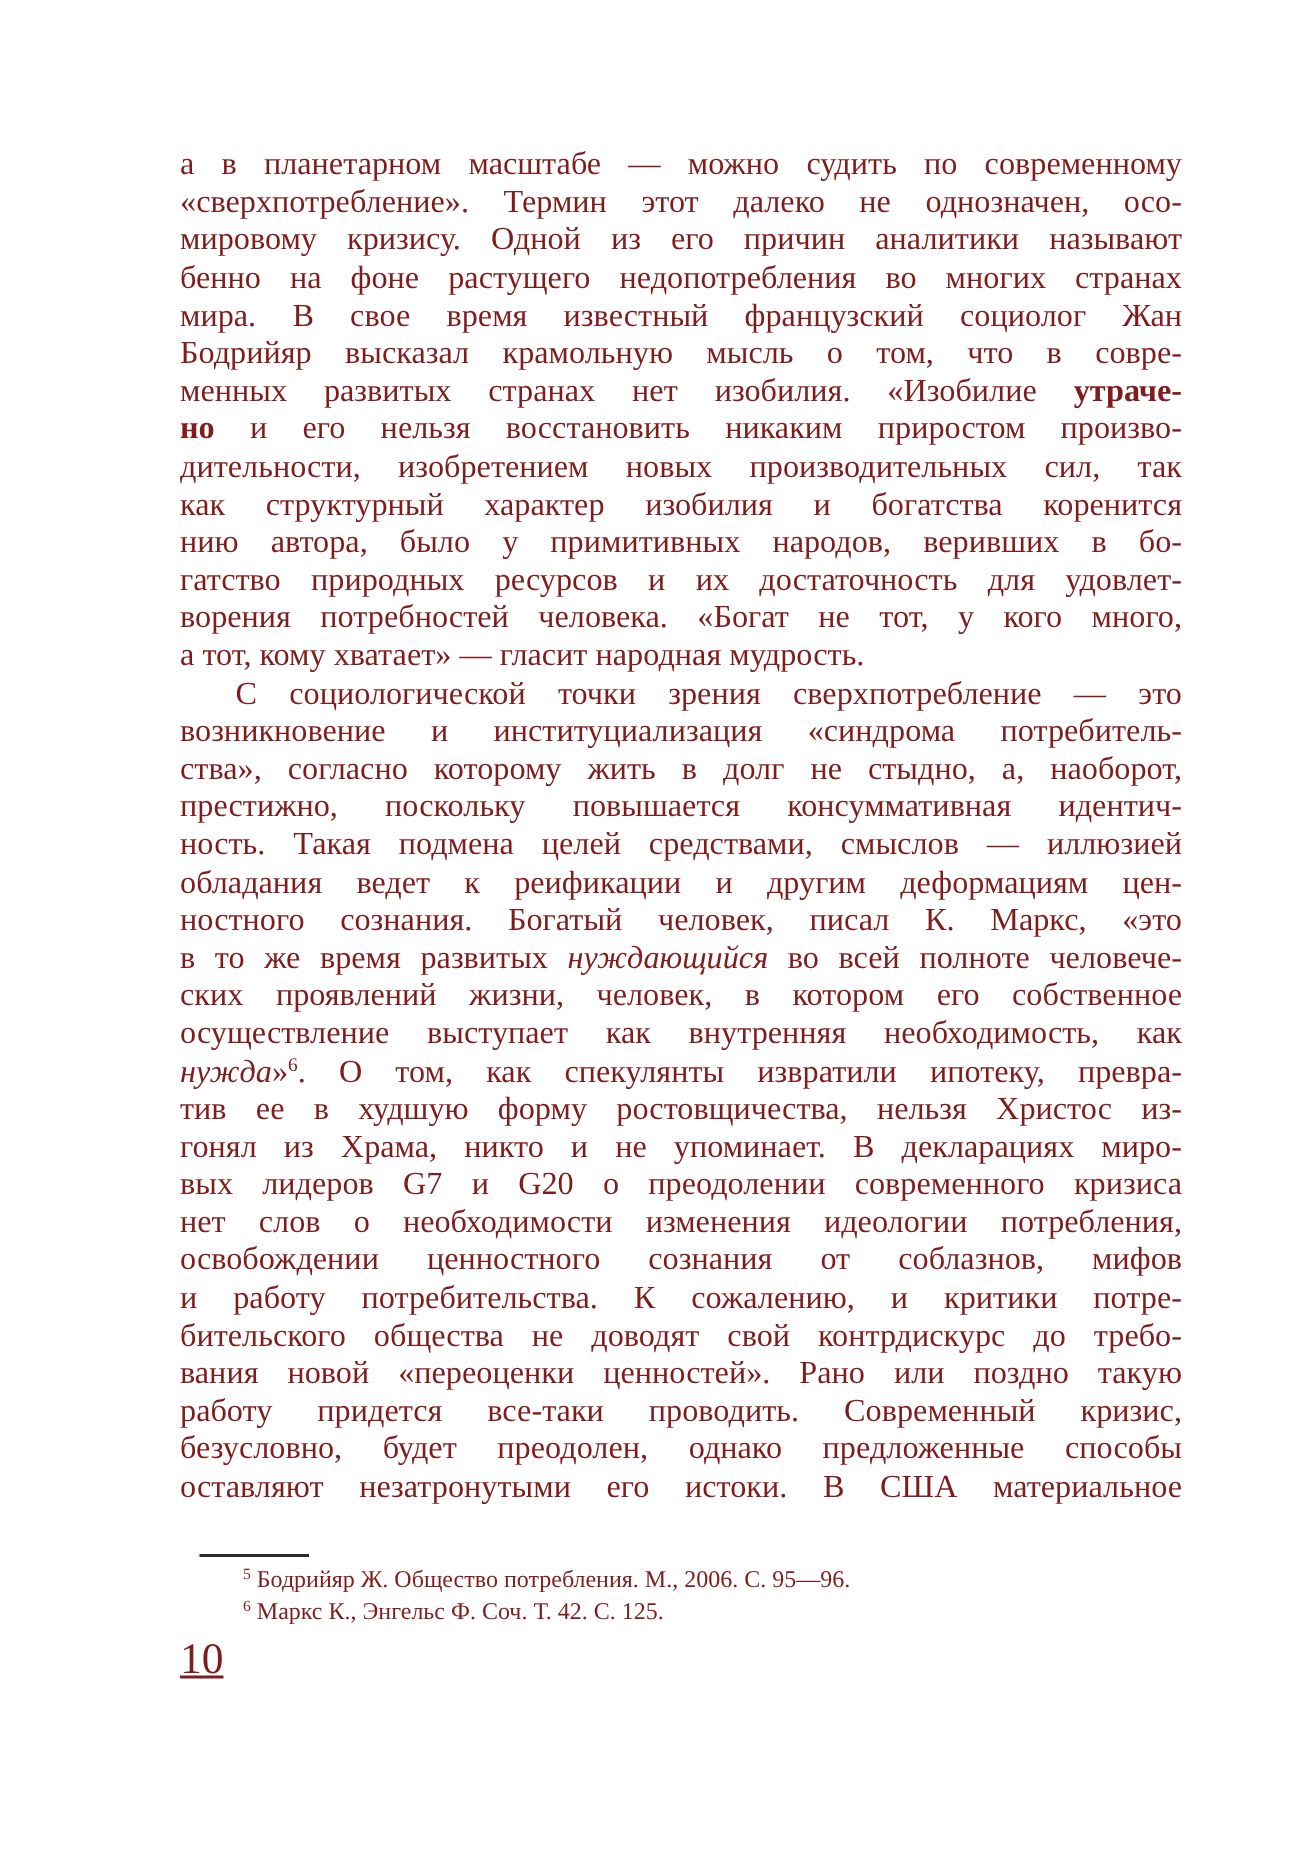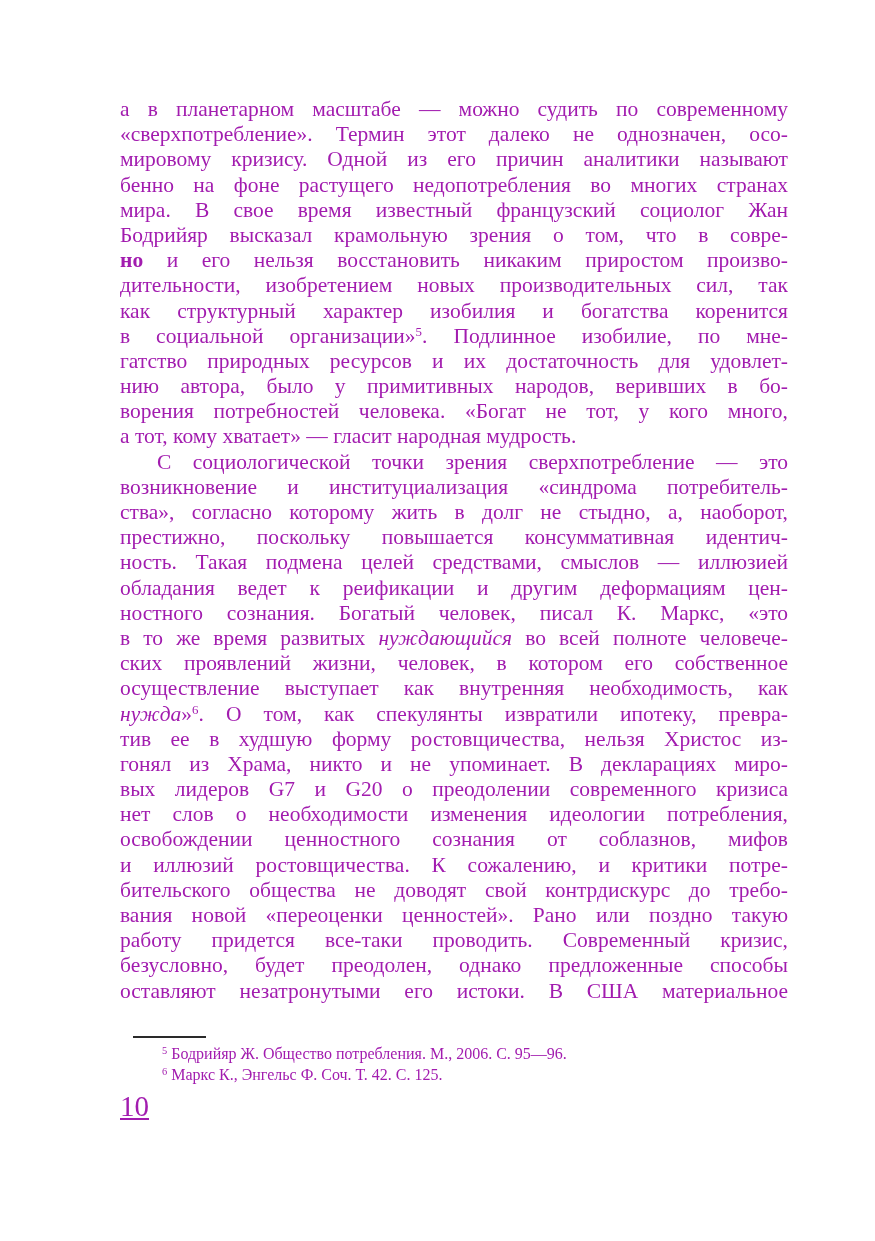--- a/index.html
+++ b/index.html
@@ -7,21 +7,21 @@
     padding: 0;
     background: #ffffff;
   }
   .page {
     position: relative;
     width: 875px;
     height: 1241px;
     background: #ffffff;
     overflow: hidden;
     font-family: "Liberation Serif", "DejaVu Serif", serif;
-    color: #a21caf;
+    color: #7f1d1d;
   }
   .body-text {
     position: absolute;
     left: 120px;
     top: 97px;
     width: 668px;
     font-size: 21.5px;
     line-height: 25.2px;
   }
   .paragraph { margin: 0; }
@@ -81,48 +81,48 @@
 <body>
 
 <div class="page">
   <div class="body-text">
       <div class="paragraph">
         <div class="line"><span>а в планетарном масштабе — можно судить по современному</span></div>
         <div class="line"><span>«сверхпотребление». Термин этот далеко не однозначен, осо-</span></div>
         <div class="line"><span>мировому кризису. Одной из его причин аналитики называют</span></div>
         <div class="line"><span>бенно на фоне растущего недопотребления во многих странах</span></div>
         <div class="line"><span>мира. В свое время известный французский социолог Жан</span></div>
-        <div class="line"><span>Бодрийяр высказал крамольную зрения о том, что в совре-</span></div>
+        <div class="line"><span>Бодрийяр высказал крамольную мысль о том, что в совре-</span></div>
+        <div class="line"><span>менных развитых странах нет изобилия. «Изобилие </span><b>утраче-</b></div>
         <div class="line"><b>но</b><span> и его нельзя восстановить никаким приростом произво-</span></div>
         <div class="line"><span>дительности, изобретением новых производительных сил, так</span></div>
         <div class="line"><span>как структурный характер изобилия и богатства коренится</span></div>
-        <div class="line"><span>в социальной организации»</span><sup class="fn-ref">5</sup><span>. Подлинное изобилие, по мне-</span></div>
+        <div class="line"><span>нию автора, было у примитивных народов, веривших в бо-</span></div>
         <div class="line"><span>гатство природных ресурсов и их достаточность для удовлет-</span></div>
-        <div class="line"><span>нию автора, было у примитивных народов, веривших в бо-</span></div>
         <div class="line"><span>ворения потребностей человека. «Богат не тот, у кого много,</span></div>
         <div class="line no-just"><span>а тот, кому хватает» — гласит народная мудрость.</span></div>
       </div>
       <div class="paragraph">
         <div class="line indent"><span>С социологической точки зрения сверхпотребление — это</span></div>
         <div class="line"><span>возникновение и институциализация «синдрома потребитель-</span></div>
         <div class="line"><span>ства», согласно которому жить в долг не стыдно, а, наоборот,</span></div>
         <div class="line"><span>престижно, поскольку повышается консуммативная идентич-</span></div>
         <div class="line"><span>ность. Такая подмена целей средствами, смыслов — иллюзией</span></div>
         <div class="line"><span>обладания ведет к реификации и другим деформациям цен-</span></div>
         <div class="line"><span>ностного сознания. Богатый человек, писал К. Маркс, «это</span></div>
         <div class="line"><span>в то же время развитых </span><i>нуждающийся</i><span> во всей полноте человече-</span></div>
         <div class="line"><span>ских проявлений жизни, человек, в котором его собственное</span></div>
         <div class="line"><span>осуществление выступает как внутренняя необходимость, как</span></div>
         <div class="line"><i>нужда</i><span>»</span><sup class="fn-ref">6</sup><span>. О том, как спекулянты извратили ипотеку, превра-</span></div>
         <div class="line"><span>тив ее в худшую форму ростовщичества, нельзя Христос из-</span></div>
         <div class="line"><span>гонял из Храма, никто и не упоминает. В декларациях миро-</span></div>
         <div class="line"><span>вых лидеров G7 и G20 о преодолении современного кризиса</span></div>
         <div class="line"><span>нет слов о необходимости изменения идеологии потребления,</span></div>
         <div class="line"><span>освобождении ценностного сознания от соблазнов, мифов</span></div>
-        <div class="line"><span>и иллюзий ростовщичества. К сожалению, и критики потре-</span></div>
+        <div class="line"><span>и работу потребительства. К сожалению, и критики потре-</span></div>
         <div class="line"><span>бительского общества не доводят свой контрдискурс до требо-</span></div>
         <div class="line"><span>вания новой «переоценки ценностей». Рано или поздно такую</span></div>
         <div class="line"><span>работу придется все-таки проводить. Современный кризис,</span></div>
         <div class="line"><span>безусловно, будет преодолен, однако предложенные способы</span></div>
         <div class="line"><span>оставляют незатронутыми его истоки. В США материальное</span></div>
       </div>
     </div>
   <div class="footnotes">
     <div class="fn-rule"></div>
     <div class="fn-list">

